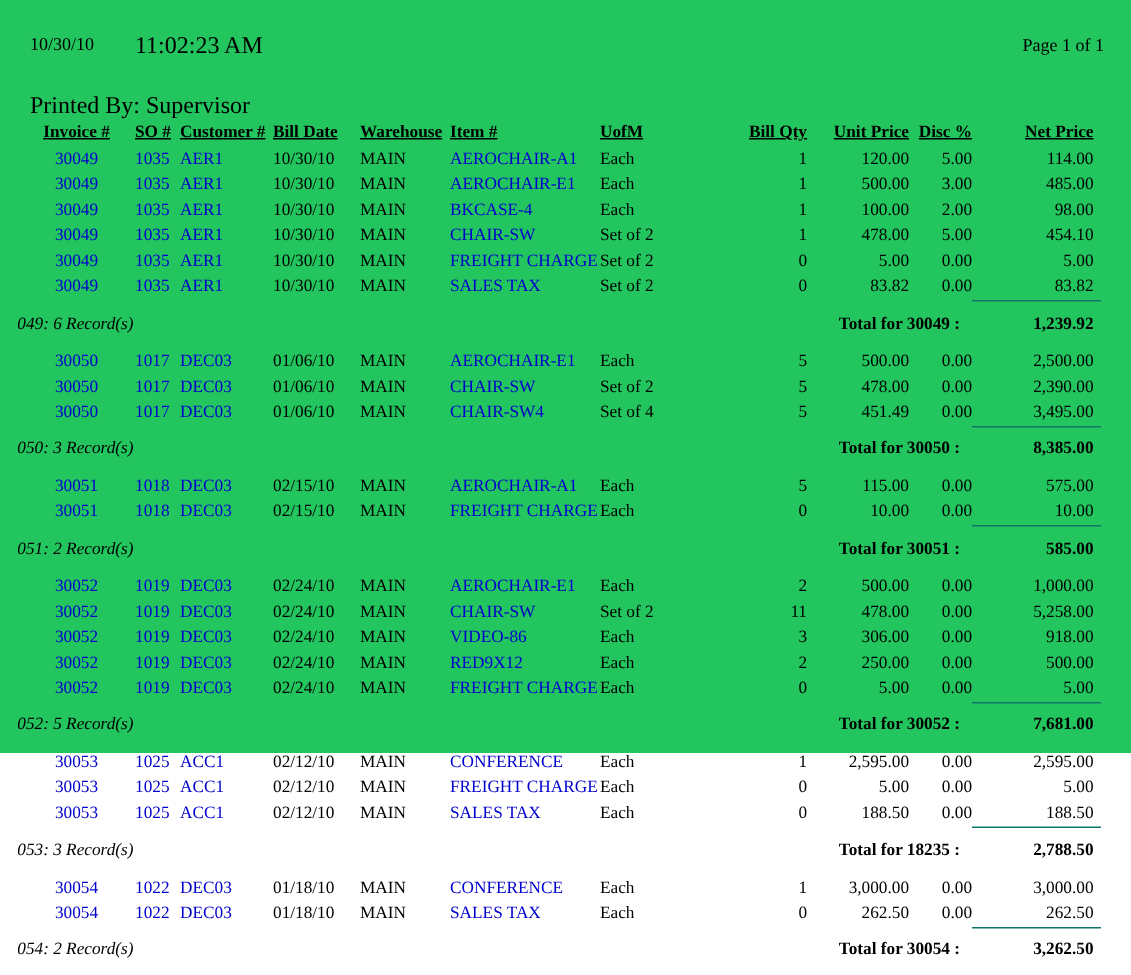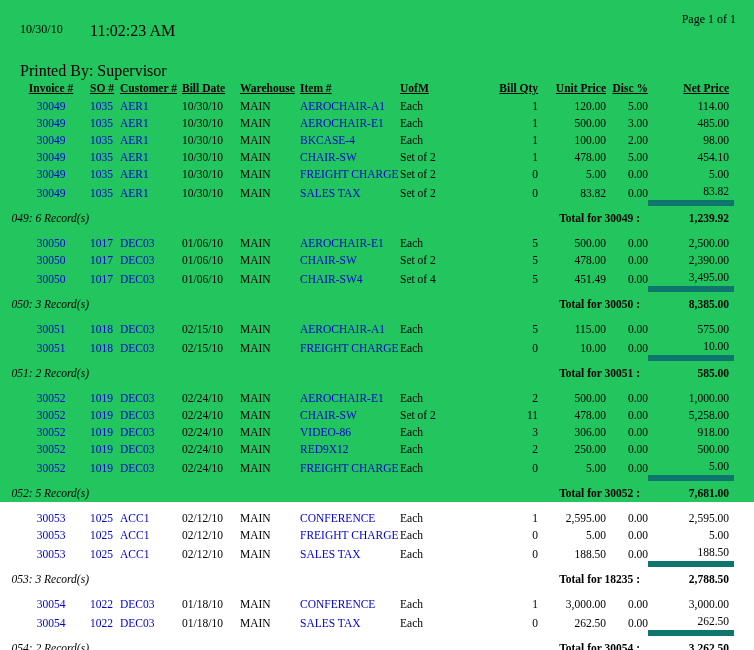--- a/index.html
+++ b/index.html
@@ -9,21 +9,21 @@
     font-family:"Liberation Serif", serif;
     color:#000;
     overflow:hidden;
   }
   .page { position:relative; width:754px; height:502px; background:#22c55e; }
 
   .report-header { position:relative; height:80px; }
   .hdr-date     { position:absolute; left:20px;  top:22px; font-size:12px; }
   .hdr-time     { position:absolute; left:90px;  top:22px; font-size:16px; }
   .hdr-company  { position:absolute; left:0; right:0; top:21px; text-align:center; font-weight:bold; font-size:13px; }
-  .hdr-page     { position:absolute; right:18px; top:12px; font-size:12px; }
+  .hdr-page     { position:absolute; right:18px; top:23px; font-size:12px; }
   .hdr-printedby{ position:absolute; left:20px;  top:62px; font-size:16px; }
   .hdr-title    { position:absolute; left:0; right:0; top:44px; text-align:center; font-weight:bold; font-size:16px; }
 
   table.report-table {
     border-collapse:collapse;
     table-layout:fixed;
     margin-left:12px;
     width:722px;
   }
   th {
@@ -40,21 +40,21 @@
   }
   th:last-child, td:last-child { padding-right:5px; }
   .a-l { text-align:left; }
   .a-c { text-align:center; }
   .a-r { text-align:right; }
   .link { color:var(--link-color, #0000CC); cursor:pointer; }
   .data-row td { height:17px; line-height:17px; }
   .group-footer td { padding-top:5px; height:24px; vertical-align:bottom; padding-bottom:3px; }
   .record-label { font-style:italic; text-indent:-12px; }
   .total-label  { font-weight:bold; padding-right:8px; }
-  .total-value  { font-weight:bold; border-top:6px solid #0f766e; }
+  .total-value  { font-weight:bold; border-top:1px solid #0f766e; }
   .spacer td { height:8px; }
 </style>
 </head>
 <body>
 
 <div class="page">
   <header class="report-header">
     <span class="hdr-date">10/30/10</span>
     <span class="hdr-time">11:02:23 AM</span>
     <span class="hdr-page">Page 1 of 1</span>

